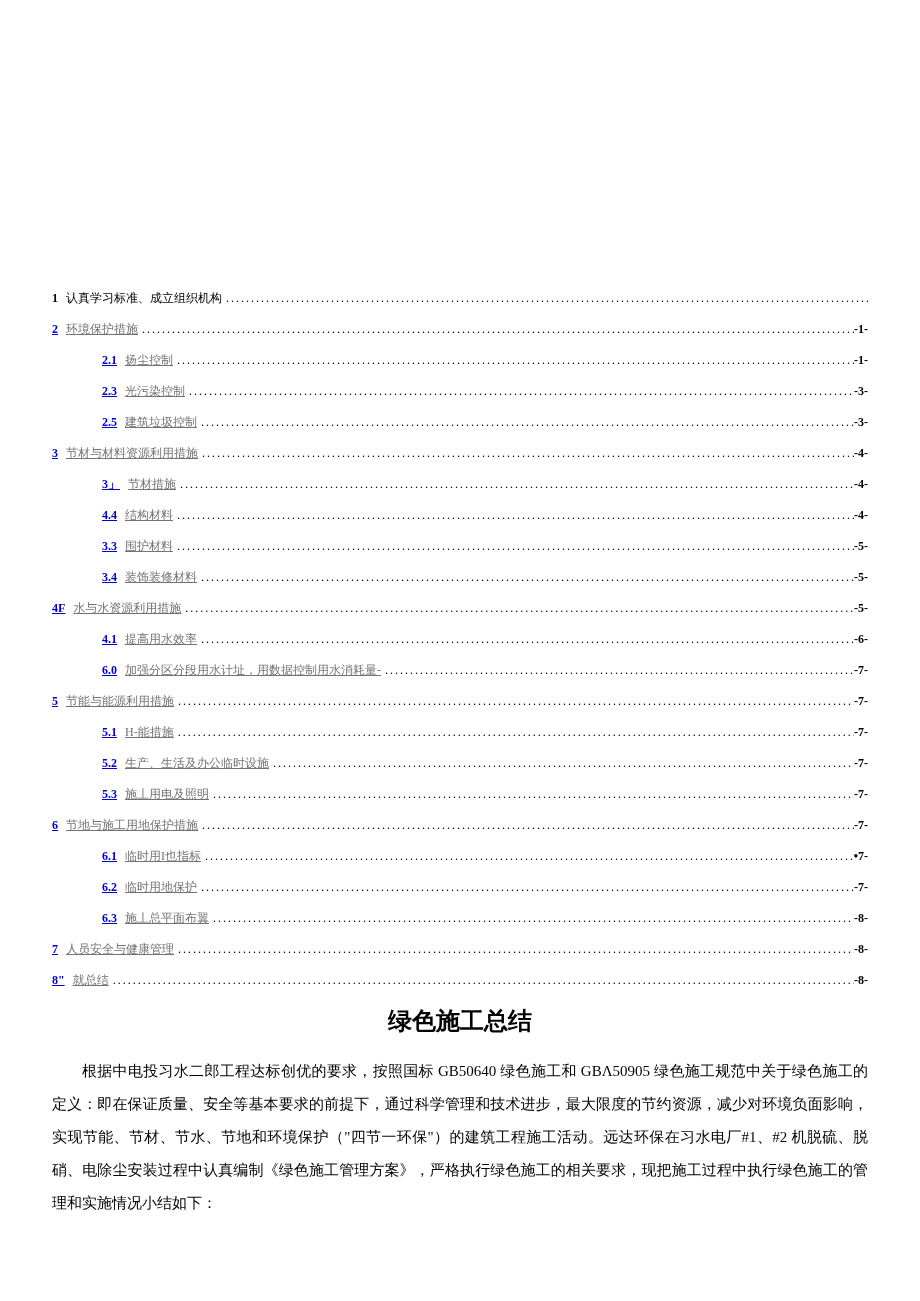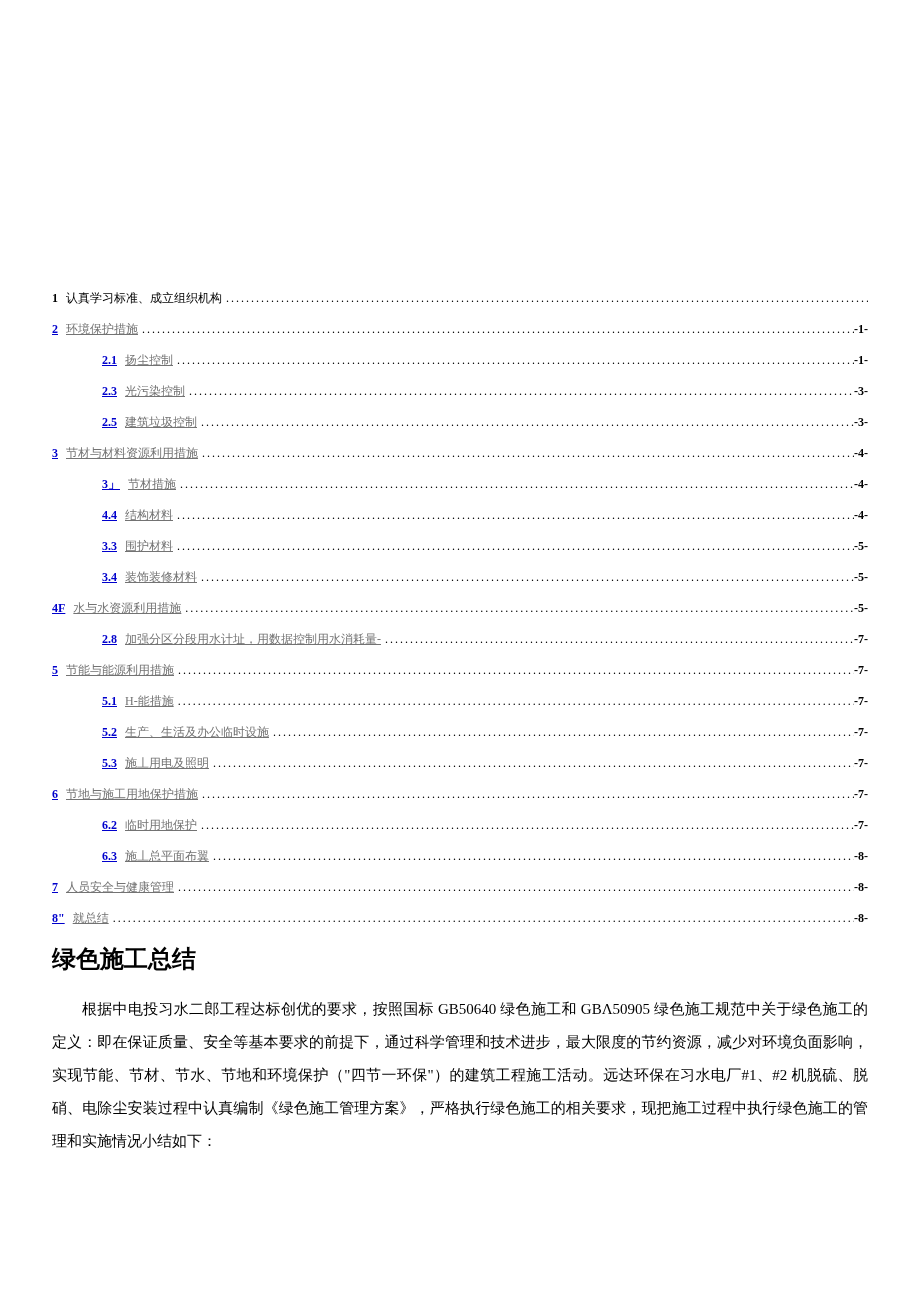--- a/index.html
+++ b/index.html
@@ -45,21 +45,21 @@
       padding: 0 4px;
     }
     .toc-dots::after {
       content: ".........................................................................................................................................................................";
     }
     .toc-page {
       font-weight: bold;
       white-space: nowrap;
     }
     .title {
-      text-align: left;
+      text-align: center;
       font-size: 24px;
       font-family: "SimSun", "宋体", serif;
       margin: 16px 0 18px 0;
     }
     .body-text {
       font-size: 15px;
       line-height: 2.2;
       text-indent: 2em;
       text-align: justify;
     }
@@ -128,21 +128,27 @@
       <span class="toc-dots"></span>
       <span class="toc-page">-5-</span>
     </div>
     <div class="toc-entry">
       <span class="toc-num link">4F</span>
       <span class="toc-label link">水与水资源利用措施</span>
       <span class="toc-dots"></span>
       <span class="toc-page">-5-</span>
     </div>
     <div class="toc-entry sub">
-      <span class="toc-num link">2.8</span>
+      <span class="toc-num link">4.1</span>
+      <span class="toc-label link">提高用水效率</span>
+      <span class="toc-dots"></span>
+      <span class="toc-page">-6-</span>
+    </div>
+    <div class="toc-entry sub">
+      <span class="toc-num link">6.0</span>
       <span class="toc-label link">加强分区分段用水计址，用数据控制用水消耗量-</span>
       <span class="toc-dots"></span>
       <span class="toc-page">-7-</span>
     </div>
     <div class="toc-entry">
       <span class="toc-num link">5</span>
       <span class="toc-label link">节能与能源利用措施</span>
       <span class="toc-dots"></span>
       <span class="toc-page">-7-</span>
     </div>
@@ -164,20 +170,26 @@
       <span class="toc-dots"></span>
       <span class="toc-page">-7-</span>
     </div>
     <div class="toc-entry">
       <span class="toc-num link">6</span>
       <span class="toc-label link">节地与施工用地保护措施</span>
       <span class="toc-dots"></span>
       <span class="toc-page">-7-</span>
     </div>
     <div class="toc-entry sub">
+      <span class="toc-num link">6.1</span>
+      <span class="toc-label link">临时用I也指标</span>
+      <span class="toc-dots"></span>
+      <span class="toc-page">•7-</span>
+    </div>
+    <div class="toc-entry sub">
       <span class="toc-num link">6.2</span>
       <span class="toc-label link">临时用地保护</span>
       <span class="toc-dots"></span>
       <span class="toc-page">-7-</span>
     </div>
     <div class="toc-entry sub">
       <span class="toc-num link">6.3</span>
       <span class="toc-label link">施丄总平面布翼</span>
       <span class="toc-dots"></span>
       <span class="toc-page">-8-</span>

